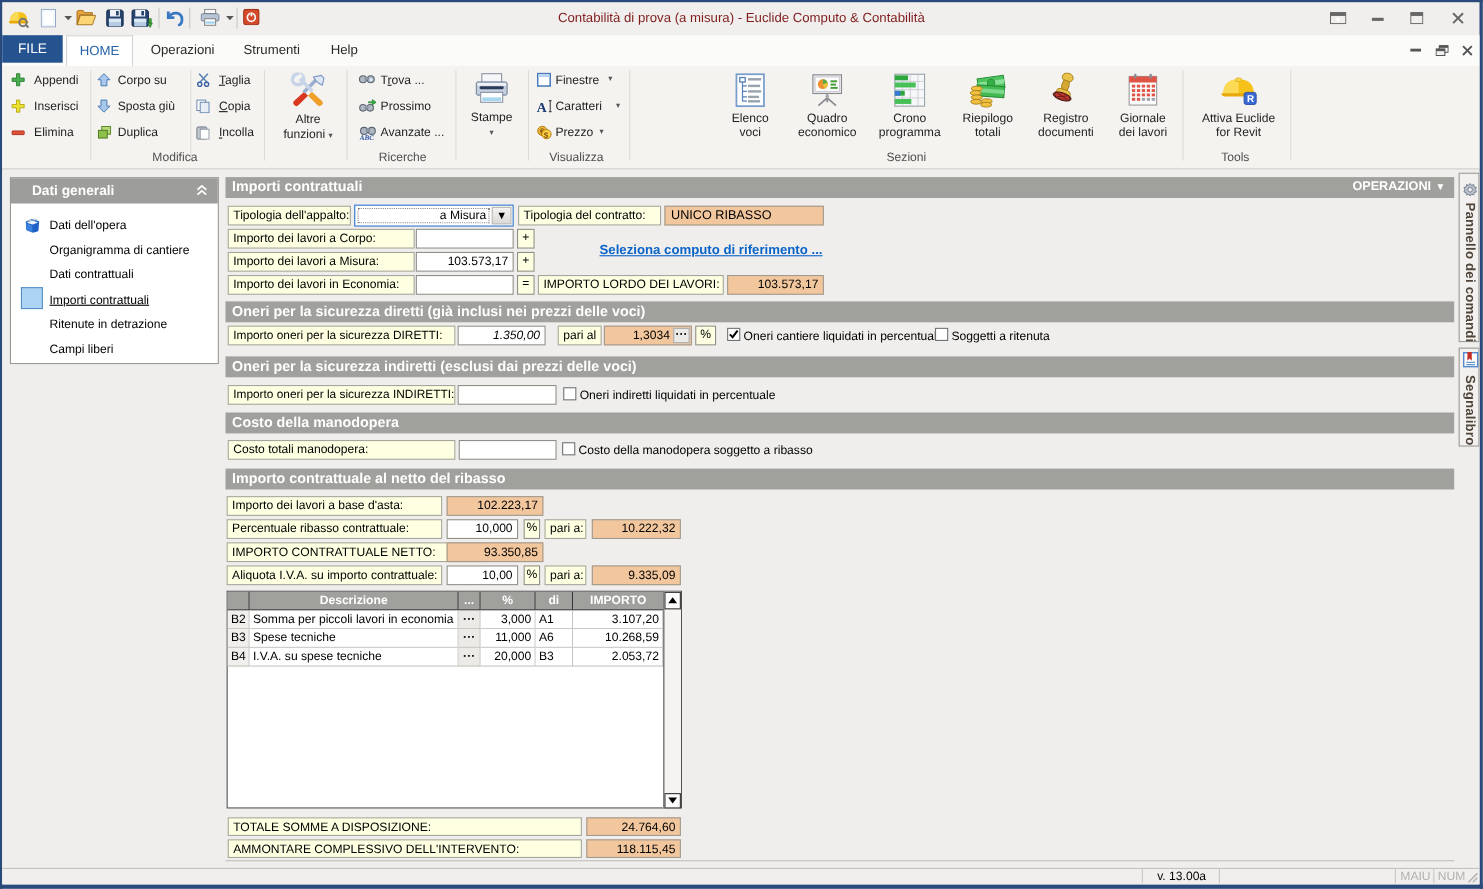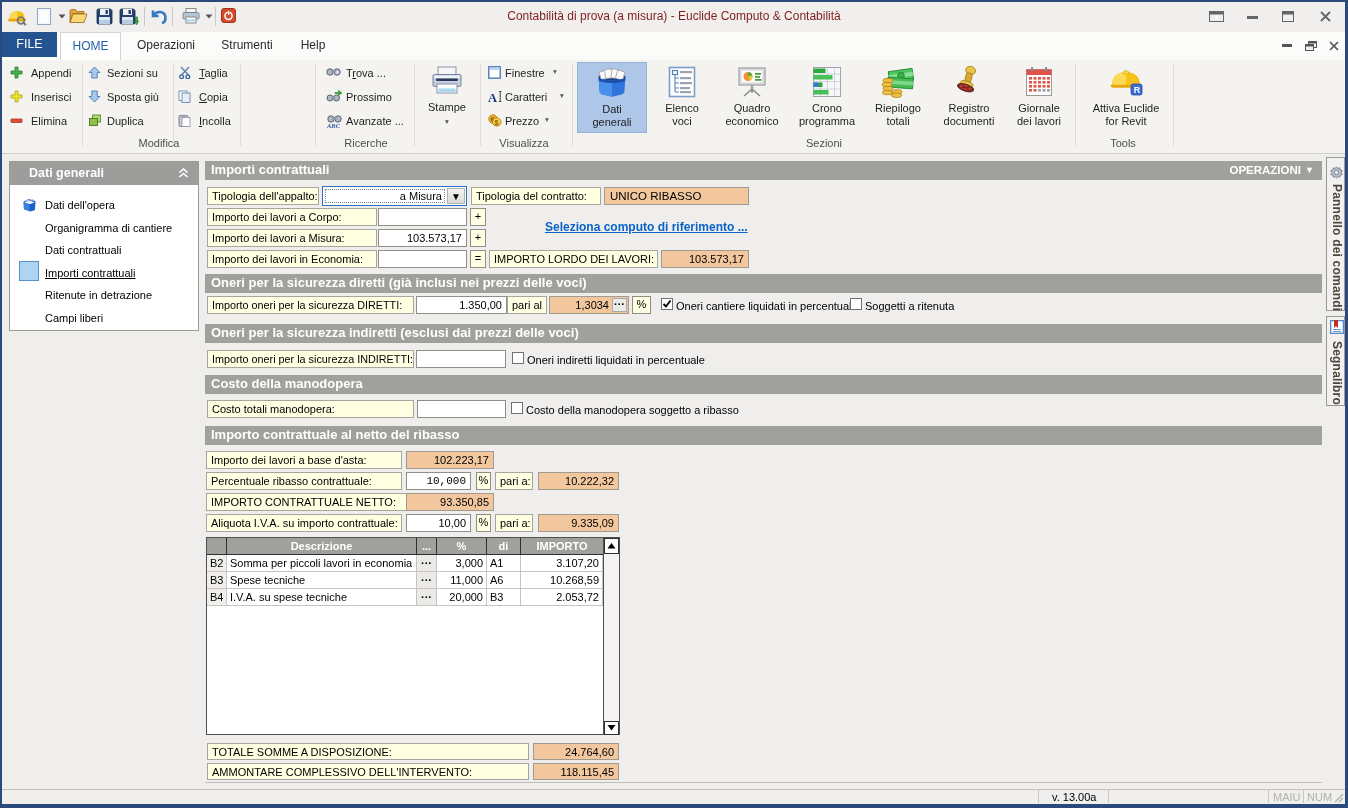--- a/index.html
+++ b/index.html
@@ -191,21 +191,21 @@
     <svg width="13" height="13" viewBox="0 0 13 13">
         <rect x="1" y="5" width="11" height="3.4" rx="0.5" fill="#e05038" stroke="#a83020" stroke-width="0.8"></rect>
       </svg>
     <span style="left:21px;">Elimina</span>
   </div>
   <div class="rsep" style="left:80px;"></div>
   <div class="sbtn" style="left:86px;top:5px;">
     <svg width="13" height="13" viewBox="0 0 13 13">
         <path d="M6.5 1 L12 6.5 H9.2 V12 H3.8 V6.5 H1 Z" fill="#a8c8ec" stroke="#4a7ab5" stroke-width="0.9"></path>
       </svg>
-    <span style="left:19px;">Sezioni su</span>
+    <span style="left:19px;">Corpo su</span>
   </div>
   <div class="sbtn" style="left:86px;top:29px;">
     <svg width="13" height="13" viewBox="0 0 13 13">
         <path d="M6.5 12 L1 6.5 H3.8 V1 H9.2 V6.5 H12 Z" fill="#a8c8ec" stroke="#4a7ab5" stroke-width="0.9"></path>
       </svg>
     <span style="left:19px;">Sposta giù</span>
   </div>
   <div class="sbtn" style="left:86px;top:53px;">
     <svg width="14" height="13" viewBox="0 0 14 13">
       <rect x="4.5" y="1" width="8" height="7" fill="#b6d77a" stroke="#5a8a28" stroke-width="0.9"></rect>
@@ -231,20 +231,34 @@
   </div>
   <div class="sbtn" style="left:176px;top:53px;">
     <svg width="13" height="13" viewBox="0 0 13 13">
       <rect x="1" y="1.5" width="9" height="11" rx="1" fill="#c8cdd4" stroke="#707888" stroke-width="0.9"></rect>
       <rect x="3" y="0.8" width="5" height="2.2" rx="0.6" fill="#9aa2b0"></rect>
       <rect x="4" y="3.5" width="8" height="9" fill="#fff" stroke="#8a92a0" stroke-width="0.8"></rect>
     </svg>
     <span style="left:21px;"><u>I</u>ncolla</span>
   </div>
   <div class="rsep" style="left:238px;"></div>
+  <div class="bigbtn" style="left:243px;">
+    <svg width="34" height="33" viewBox="0 0 34 33">
+      <g stroke="#b83018" stroke-width="0" fill="#d83820">
+          <path d="M13.5 17.5 L17 21 L8.5 29.5 Q6.5 31.5 4.5 29.5 Q2.5 27.5 4.5 25.5 Z"></path>
+        </g>
+      <path d="M13 18 L24.5 6.5" stroke="#9aaed0" stroke-width="3.2"></path>
+      <path d="M22 4 L29 2.5 L31.5 5 L30 11.5 L26.5 9.5 L24 7 Z" fill="#dfe8f6" stroke="#7a92c0" stroke-width="1"></path>
+      <path d="M20.5 17.5 L17 21 L25.5 29.5 Q27.5 31.5 29.5 29.5 Q31.5 27.5 29.5 25.5 Z" fill="#f0a028"></path>
+      <path d="M21 17 L9 5" stroke="#c8d4e8" stroke-width="3.2"></path>
+      <circle cx="8" cy="6" r="5" fill="none" stroke="#c8d4e8" stroke-width="3.4"></circle>
+      <path d="M11 2 L5 8" stroke="#f4f3f0" stroke-width="3.2"></path>
+    </svg>
+    <div class="cap">Altre<br>funzioni <span class="dda">▾</span></div>
+  </div>
   <div class="rsep" style="left:313px;"></div>
   <div class="glabel" style="left:157px;">Modifica</div>
 
   <div class="sbtn" style="left:324px;top:5px;">
     <svg width="15" height="12" viewBox="0 0 15 12">
       <circle cx="4" cy="6" r="3.2" fill="#b0b8c4" stroke="#5a646f" stroke-width="1"></circle>
       <circle cx="11" cy="6" r="3.2" fill="#b0b8c4" stroke="#5a646f" stroke-width="1"></circle>
       <rect x="5.5" y="4" width="4" height="3" fill="#8a94a2"></rect>
       <circle cx="11.3" cy="6.3" r="1.5" fill="#d8e8f4"></circle>
     </svg>
@@ -306,35 +320,20 @@
       <text x="2.6" y="8" font-size="7.5" font-weight="bold" fill="#8a5a08" font-family="Liberation Sans">€</text>
       <circle cx="8.8" cy="8" r="4.2" fill="#ffd34a" stroke="#b07a10" stroke-width="0.9"></circle>
       <text x="6.4" y="11" font-size="7.5" font-weight="bold" fill="#8a5a08" font-family="Liberation Sans">$</text>
     </svg>
     <span style="left:17px;">Prezzo</span>
     <span style="left:57px;" class="dda">▾</span>
   </div>
   <div class="rsep" style="left:570px;"></div>
   <div class="glabel" style="left:522px;">Visualizza</div>
 
-  <div class="bigbtn" style="left:575px;background:#aec7e8;border:1px solid #94b2da;">
-    <svg width="34" height="32" viewBox="0 0 34 32">
-      <ellipse cx="17" cy="10" rx="13.5" ry="3.2" fill="#16418e"></ellipse>
-      <g fill="#fafafa" stroke="#9a9a9a" stroke-width="0.7">
-        <rect x="5" y="4" width="7.5" height="8" transform="rotate(-14 8.75 8)"></rect>
-        <rect x="10" y="2.2" width="7.5" height="9" transform="rotate(-5 13.75 6.7)"></rect>
-        <rect x="16.5" y="2.2" width="7.5" height="9" transform="rotate(6 20.25 6.7)"></rect>
-        <rect x="21.5" y="3.8" width="7.5" height="8.5" transform="rotate(15 25.25 8)"></rect>
-      </g>
-      <path d="M3.5 10 A13.5 3.2 0 0 0 30.5 10 L29.5 23.5 Q29.5 26.5 26.5 27.5 L17 29.8 L7.5 27.5 Q4.5 26.5 4.5 23.5 Z" fill="#2e74dc"></path>
-      <path d="M3.5 10 A13.5 3.2 0 0 0 17 13.2 L17 29.8 L7.5 27.5 Q4.5 26.5 4.5 23.5 Z" fill="#4a90ea"></path>
-      <path d="M3.5 10 A13.5 3.2 0 0 0 30.5 10 L30.2 13.5 A13.5 3.2 0 0 1 3.8 13.5 Z" fill="#1a4fa8"></path>
-    </svg>
-    <div class="cap">Dati<br>generali</div>
-  </div>
   <div class="bigbtn" style="left:645px;">
     <svg width="32" height="32" viewBox="0 0 32 32">
       <rect x="3.5" y="1.5" width="25" height="29" fill="#fff" stroke="#7a9ecc" stroke-width="1.6"></rect>
       <rect x="6.5" y="4.5" width="5" height="4" fill="#fff" stroke="#5580b8" stroke-width="1.2"></rect>
       <path d="M9 8.5 L9 26 M9 12 h4 M9 17 h4 M9 22 h4 M9 26 h4" stroke="#5580b8" stroke-width="1.1" fill="none"></path>
       <g fill="#9aa4ae">
         <rect x="14" y="5" width="12" height="2.2"></rect>
         <rect x="14" y="11" width="11" height="2.2"></rect>
         <rect x="14" y="16" width="12" height="2.2"></rect>
         <rect x="14" y="21" width="10" height="2.2"></rect>
@@ -511,21 +510,21 @@
 
   <div class="lbl" style="left:207px;top:250px;width:170px;">Importo dei lavori in Economia:</div>
   <div class="fld" style="left:378px;top:250px;width:89px;"></div>
   <div class="btn" style="left:470px;top:250px;width:16px;">=</div>
   <div class="lbl" style="left:489px;top:250px;width:169px;">IMPORTO LORDO DEI LAVORI:</div>
   <div class="ofld" style="left:661px;top:250px;width:88px;">103.573,17</div>
 
   <div class="hdr" style="top:274px;">Oneri per la sicurezza diretti (già inclusi nei prezzi delle voci)</div>
 
   <div class="lbl" style="left:207px;top:296px;width:207px;font-size:10.8px;">Importo oneri per la sicurezza DIRETTI:</div>
-  <div class="fld" style="left:416px;top:296px;width:91px;">1.350,00</div>
+  <div class="fld" style="left:416px;top:296px;width:80px;font-style:italic;">1.350,00</div>
   <div class="lbl" style="left:507px;top:296px;width:40px;">pari al</div>
   <div class="ofld" style="left:549px;top:296px;width:80px;padding-right:19px;">1,3034</div>
   <div class="abs" style="left:612px;top:298px;width:15px;height:14px;background:#eceae7;border:1px solid #aaa;text-align:center;font-weight:bold;font-size:11px;line-height:11px;">···</div>
   <div class="btn" style="left:632px;top:296px;width:19px;">%</div>
   <div class="cb" style="left:661px;top:298px;">
       <svg width="10" height="10" viewBox="0 0 10 10">
         <path d="M1.5 5 L4 7.5 L8.5 1.5" stroke="#000" stroke-width="1.8" fill="none"></path>
       </svg>
     </div>
   <div class="cbt" style="left:676px;top:300px;">Oneri cantiere liquidati in percentuale</div>
@@ -545,21 +544,21 @@
   <div class="fld" style="left:417px;top:400px;width:89px;"></div>
   <div class="cb" style="left:511px;top:402px;"></div>
   <div class="cbt" style="left:526px;top:404px;">Costo della manodopera soggetto a ribasso</div>
 
   <div class="hdr" style="top:426px;">Importo contrattuale al netto del ribasso</div>
 
   <div class="lbl" style="left:206px;top:451px;width:196px;">Importo dei lavori a base d'asta:</div>
   <div class="ofld" style="left:406px;top:451px;width:88px;">102.223,17</div>
 
   <div class="lbl" style="left:206px;top:472px;width:196px;">Percentuale ribasso contrattuale:</div>
-  <div class="fld" style="left:406px;top:472px;width:65px;font-family:Liberation Mono, monospace;">10,000</div>
+  <div class="fld" style="left:406px;top:472px;width:65px;">10,000</div>
   <div class="btn" style="left:476px;top:472px;width:15px;">%</div>
   <div class="lbl" style="left:495px;top:472px;width:38px;">pari a:</div>
   <div class="ofld" style="left:538px;top:472px;width:81px;">10.222,32</div>
 
   <div class="lbl" style="left:206px;top:493px;width:236px;">IMPORTO CONTRATTUALE NETTO:</div>
   <div class="ofld" style="left:406px;top:493px;width:88px;">93.350,85</div>
 
   <div class="lbl" style="left:206px;top:514px;width:196px;">Aliquota I.V.A. su importo contrattuale:</div>
   <div class="fld" style="left:406px;top:514px;width:65px;">10,00</div>
   <div class="btn" style="left:476px;top:514px;width:15px;">%</div>

